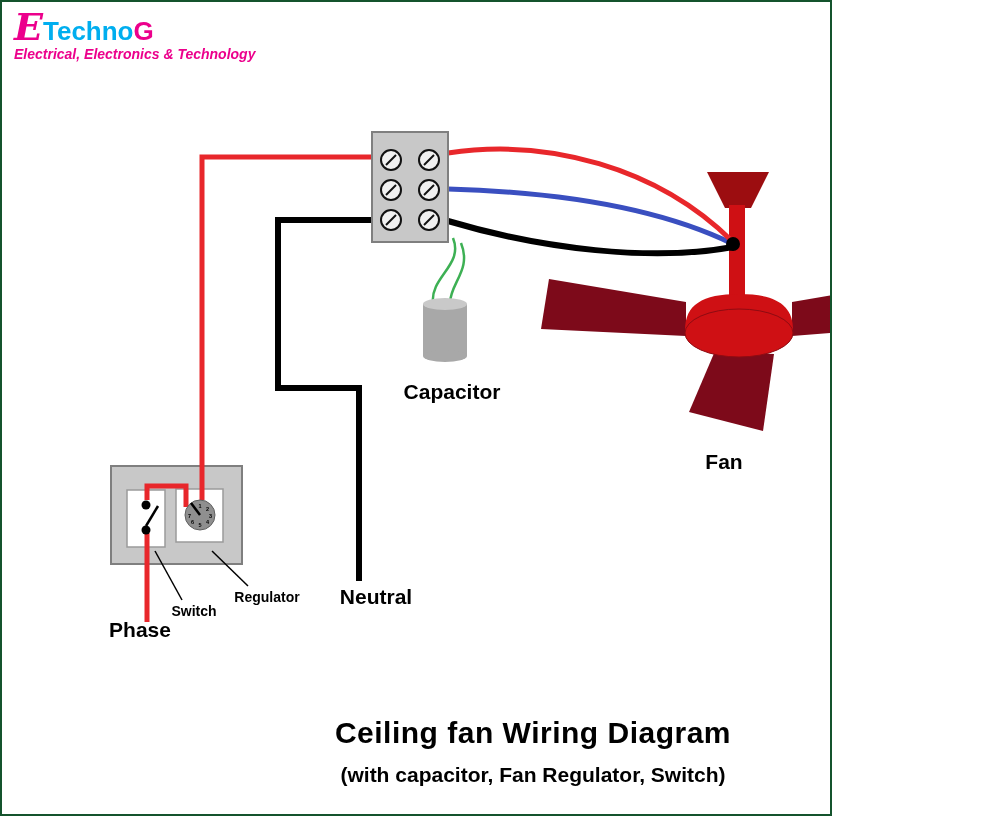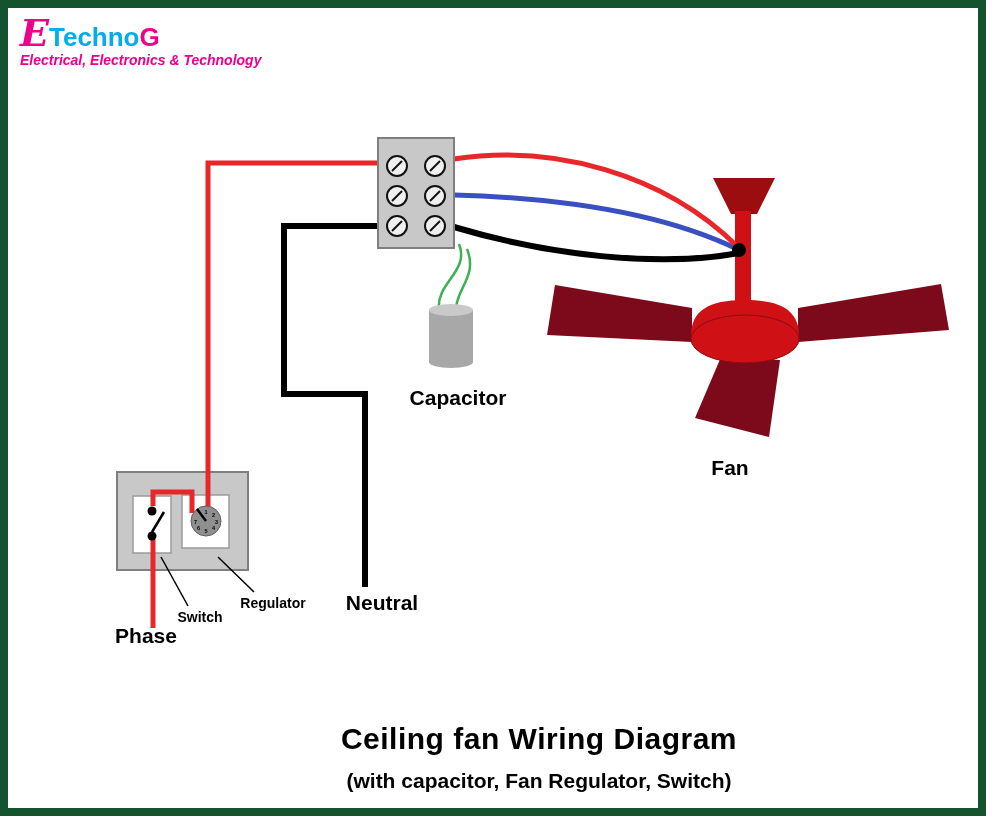--- a/index.html
+++ b/index.html
@@ -1,18 +1,18 @@
 <!DOCTYPE html>
 <html><head>
 <meta charset="utf-8">
 <style>
   html,body{margin:0;padding:0;background:#ffffff;}
   .canvas{
-    position:relative;width:986px;height:816px;box-sizing:border-box;
-    background:#ffffff;border:8px solid #14532d;overflow:hidden;
+    position:relative;width:832px;height:816px;box-sizing:border-box;
+    background:#ffffff;border:2px solid #14532d;overflow:hidden;
     font-family:"Liberation Sans",sans-serif;
   }
   .logo{position:absolute;top:6px;left:12px;z-index:2;line-height:1;}
   .brand{line-height:1;white-space:nowrap;}
   .brand-e{font-family:"DejaVu Serif",serif;font-style:italic;font-weight:bold;font-size:38px;color:#ec008c;}
   .brand-techno{font-size:26px;font-weight:bold;color:#00aeef;}
   .brand-g{font-size:26px;font-weight:bold;color:#ec008c;}
   .tagline{font-size:14px;font-weight:bold;font-style:italic;color:#ec008c;margin-top:1px;}
   svg{position:absolute;left:0;top:0;}
   svg text{font-family:"Liberation Sans",sans-serif;font-weight:bold;fill:#000;}

